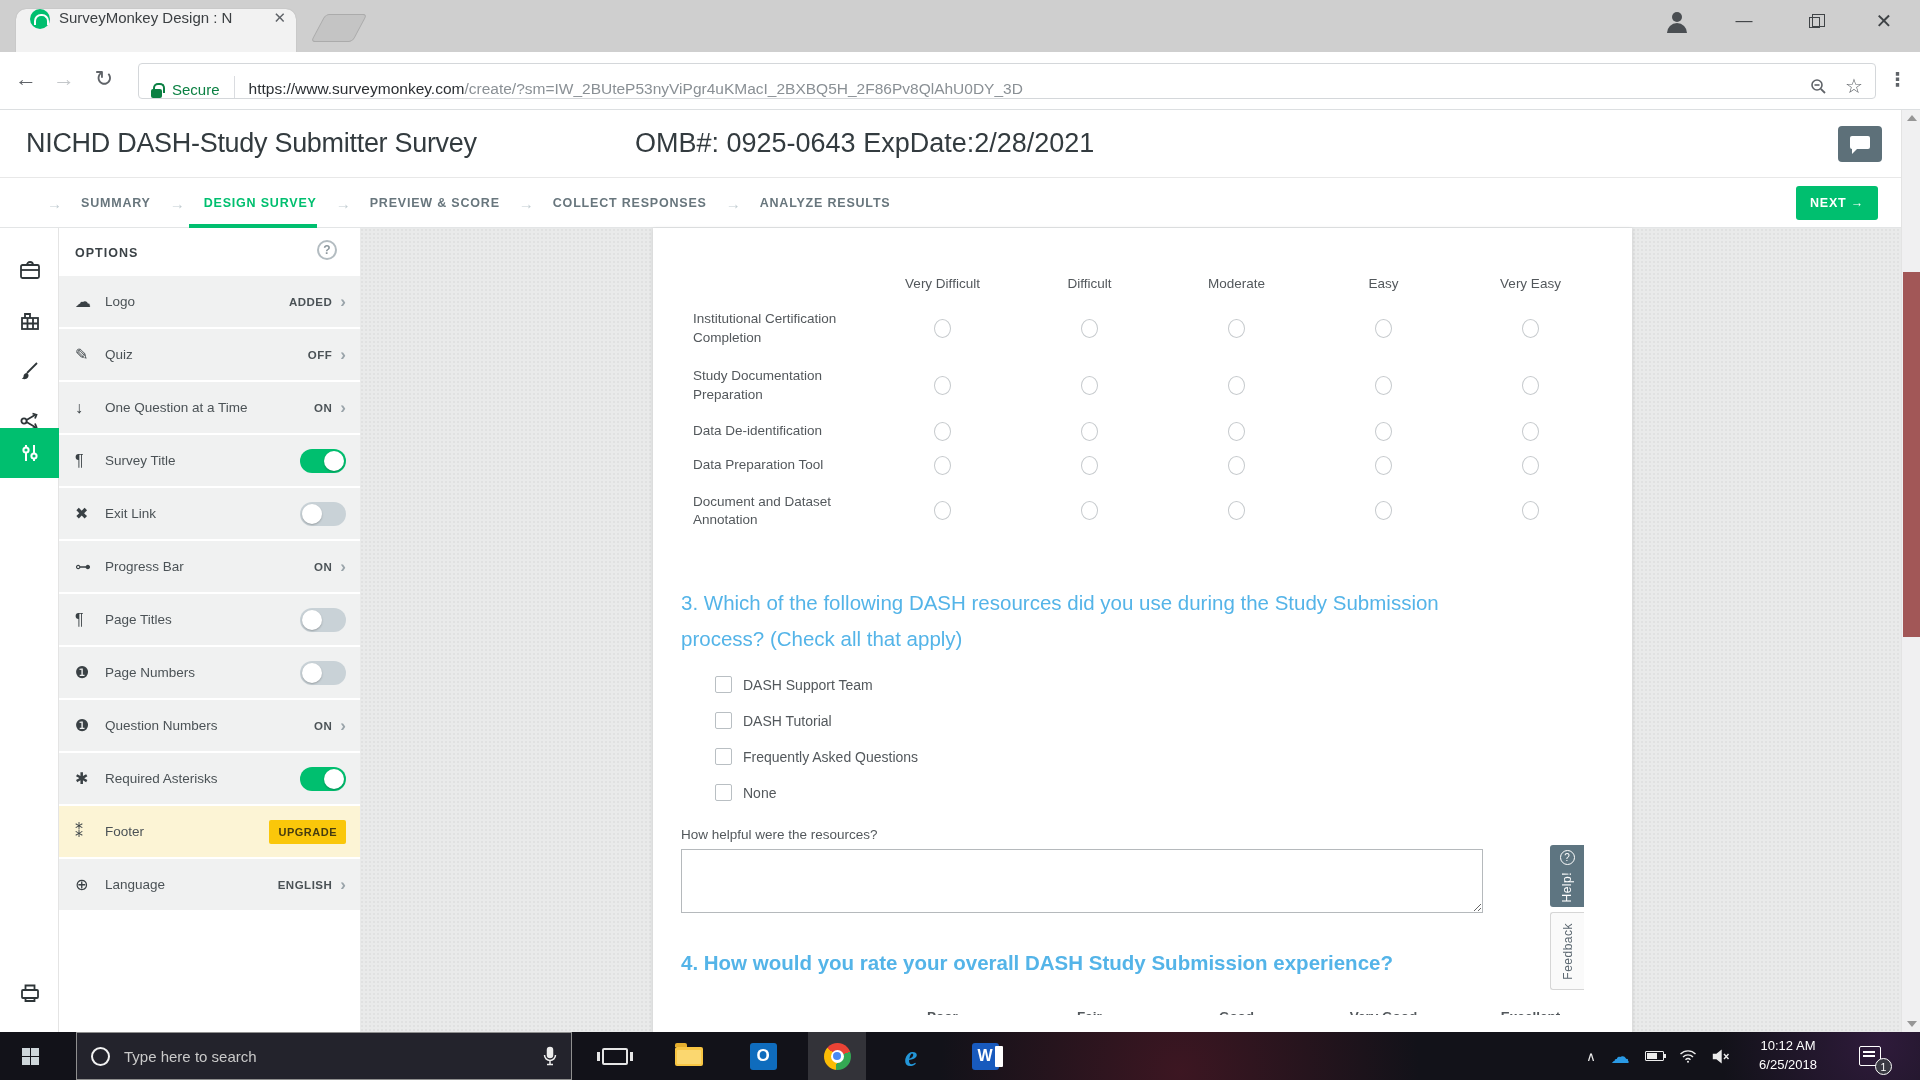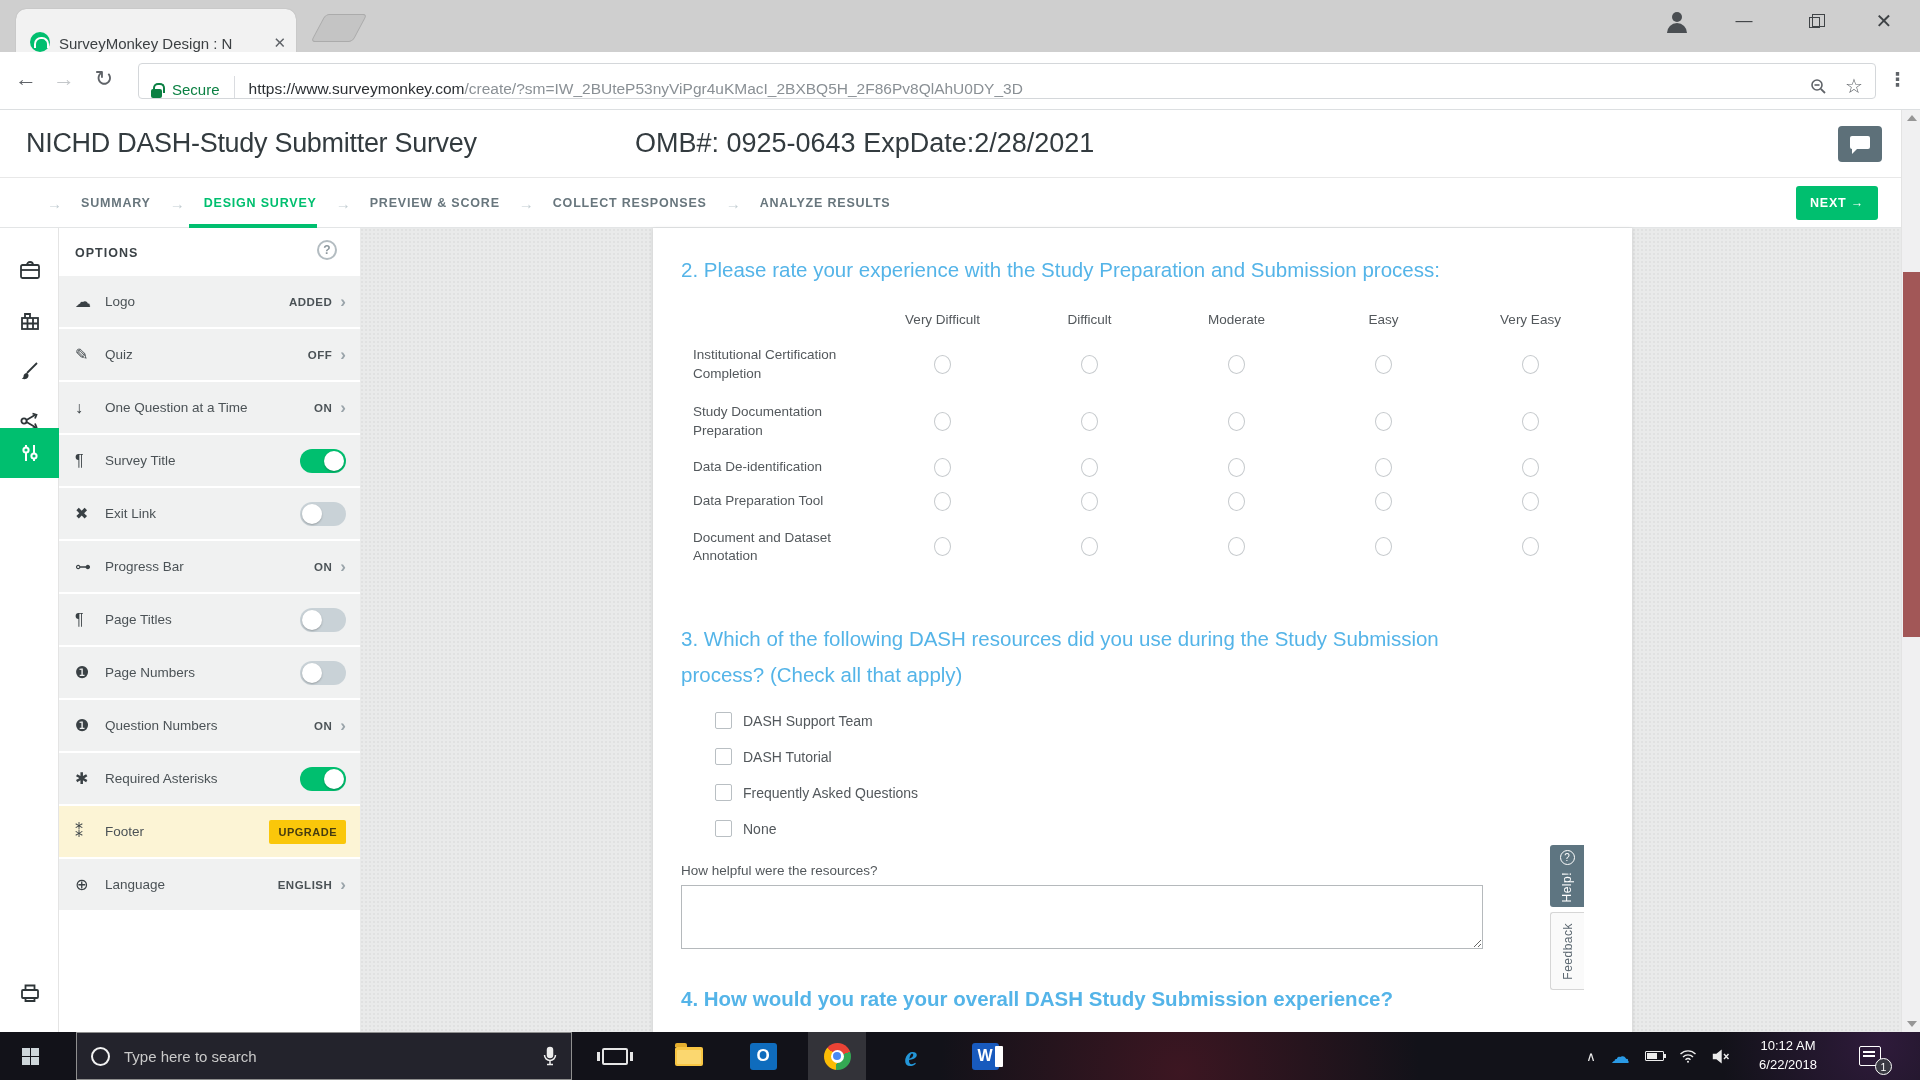--- a/index.html
+++ b/index.html
@@ -3,21 +3,21 @@
 <meta charset="utf-8">
 <style>
   * { margin:0; padding:0; box-sizing:border-box; }
   html,body { width:1920px; height:1080px; overflow:hidden; background:#000; }
   body { font-family:"Liberation Sans","DejaVu Sans",sans-serif; }
   #screen { position:relative; width:1920px; height:1080px; background:#fff; }
 
   
   #titlebar { position:absolute; left:0; top:0; width:1920px; height:52px; background:#cfcfcf; }
   .tab { position:absolute; left:16px; top:9px; width:280px; height:43px; background:#f2f2f2;
-         border-radius:10px 10px 0 0; display:flex; align-items:flex-end; padding:0 10px 0 14px;
+         border-radius:10px 10px 0 0; display:flex; align-items:flex-start; padding:0 10px 0 14px;
          box-shadow:0 0 1px #9a9a9a; }
   .favicon { width:20px; height:20px; border-radius:50%; background:#00bf6f; position:relative; flex:0 0 auto; }
   .favicon::after { content:""; position:absolute; left:4px; top:5px; width:11px; height:9px;
          border:2px solid #fff; border-bottom:none; border-radius:7px 7px 0 0; }
   .tab-title { font-size:15px; color:#3c4043; margin-left:9px; white-space:nowrap; overflow:hidden; flex:1 1 auto; }
   .tab-close { font-size:15px; color:#5f6368; margin-left:6px; flex:0 0 auto; cursor:default; }
   .newtab { position:absolute; left:318px; top:14px; width:42px; height:28px; background:#c4c4c4;
             border:1px solid #ababab; transform:skewX(-28deg); border-radius:4px; }
   .wctl { position:absolute; top:0; width:56px; height:42px; display:flex; align-items:center; justify-content:center;
           color:#3f4346; font-size:17px; }
@@ -413,21 +413,20 @@
             <span class="opt-val">ENGLISH</span>
             <span class="chev">›</span>
 
           </div>
         </div>
     </div>
 
     <div id="stage">
       <div id="canvas">
 
-        <div class="q-title">2. Please rate your experience with the Study Preparation and Submission process:</div>
         <div class="matrix">
           <div class="mx-grid mx-head">
             <span></span>
 
           <span class="mx-col-label">Very Difficult</span>
               <span class="mx-col-label">Difficult</span>
               <span class="mx-col-label">Moderate</span>
               <span class="mx-col-label">Easy</span>
               <span class="mx-col-label">Very Easy</span>
             </div>
@@ -593,21 +592,21 @@
       </span>
       <span class="tray-ic">
         <svg width="18" height="15" viewBox="0 0 18 15" fill="none" stroke="#ececec" stroke-width="1.4">
             <path d="M1.5 5.5 h3 L9 2 v11 L4.5 9.5 h-3 Z" fill="#ececec"></path>
             <path d="M12 5 l4.5 5 M16.5 5 l-4.5 5"></path>
           </svg>
       </span>
     </div>
     <div class="tb" id="clock">
       <div>10:12 AM</div>
-      <div>6/22/2018</div>
+      <div>6/25/2018</div>
     </div>
     <div class="tb" id="notif-btn">
       <span class="note-ic"></span>
       <span class="notif-badge">1</span>
     </div>
   </div>
 
 </div>
 
 </body></html>

